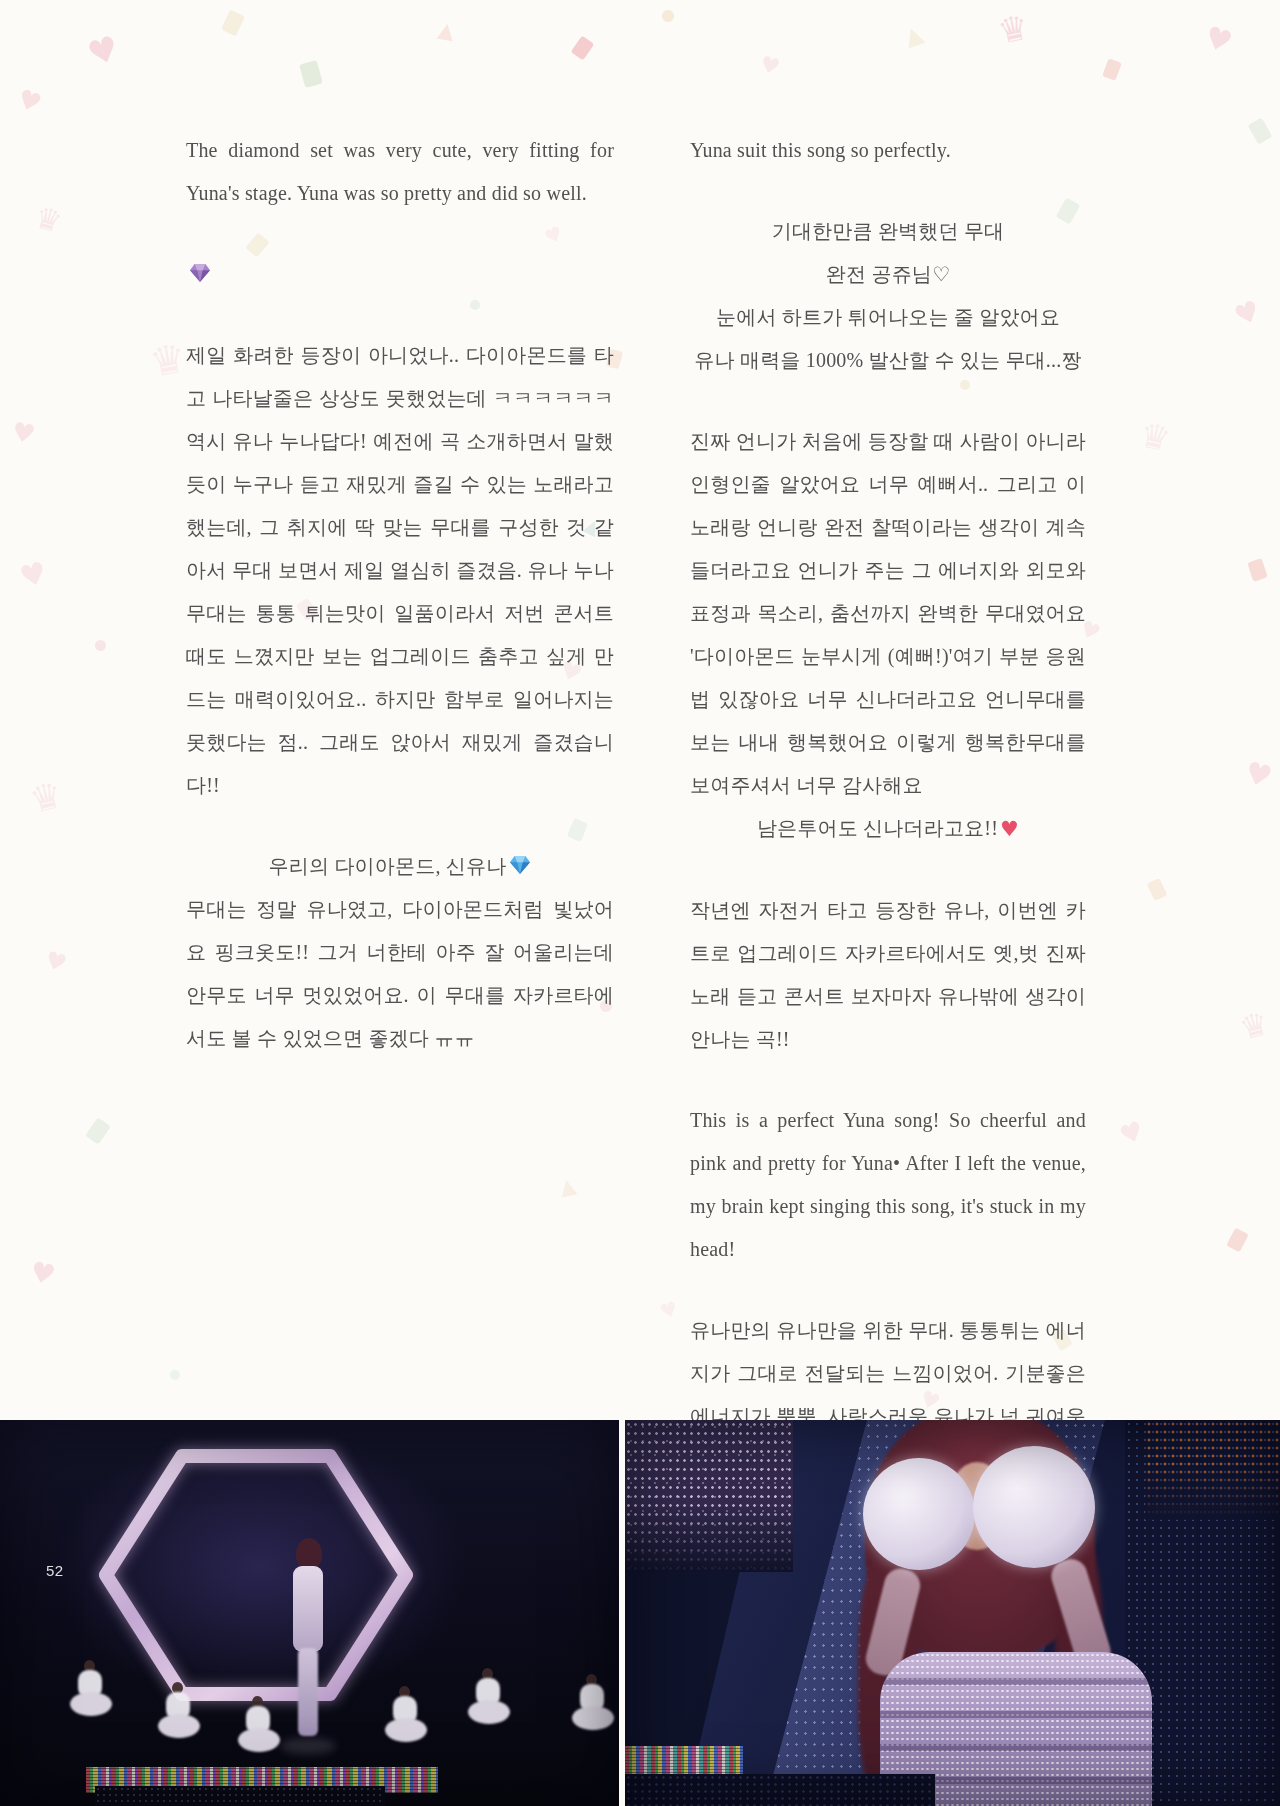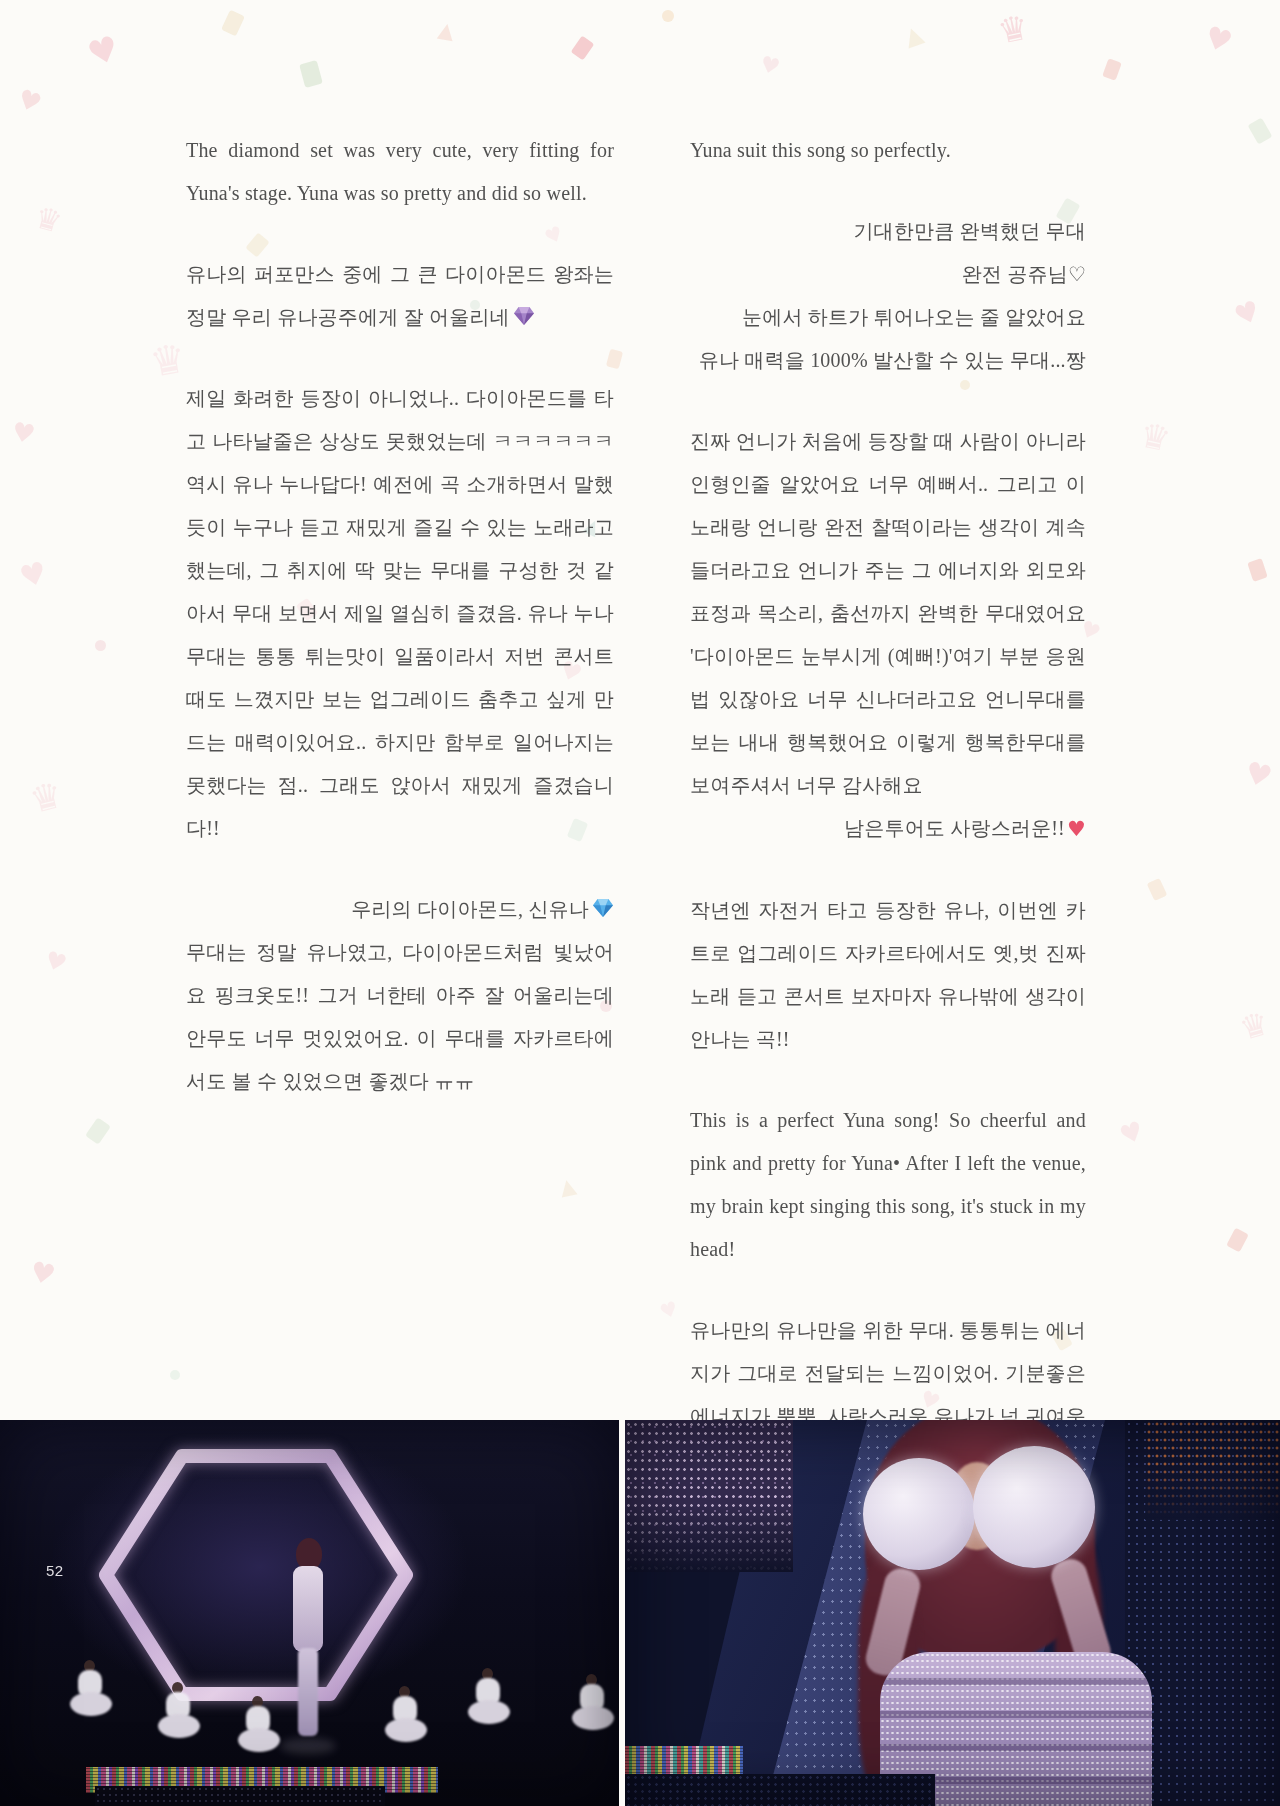--- a/index.html
+++ b/index.html
@@ -11,21 +11,21 @@
   }
   
   #confetti{position:absolute;inset:0;z-index:1;pointer-events:none;overflow:hidden;}
   .cf{position:absolute;line-height:1;font-family:"DejaVu Sans",sans-serif;user-select:none;}
   
   .col{position:absolute;top:129px;z-index:2;font-size:20px;line-height:43px;letter-spacing:.2px;}
   #col-left{left:138px;width:428px;margin-left:48px;}
   #col-right{left:690px;width:396px;}
   .para{margin:0 0 38px 0;text-align:justify;word-break:break-all;}
   .para.en{word-break:normal;}
-  .pline{text-align:right;}
+  .pline{text-align:center;}
   .gem{display:inline-block;width:22px;height:20px;vertical-align:-2px;margin-left:3px;}
   .hrt{color:#e8506a;font-family:"DejaVu Sans",sans-serif;font-size:21px;vertical-align:-1px;margin-left:2px;}
   
   #photos{position:absolute;left:0;top:1420px;width:1280px;height:386px;z-index:3;}
   .photo{position:absolute;top:0;height:386px;overflow:hidden;}
   .photo::after{content:'';position:absolute;inset:0;box-shadow:inset 0 0 70px rgba(0,0,8,.6);pointer-events:none;}
   #photo-left{left:0;width:619px;
     background:
       radial-gradient(ellipse 320px 210px at 42% 38%, #2a2450 0%, rgba(22,20,44,0) 65%),
       linear-gradient(#14142a 0%, #0c0c1c 45%, #07070f 100%);}
@@ -158,21 +158,21 @@
       <div class="cf" style="left: 560px; top: 1180px; transform: rotate(-12deg); opacity: 0.4; width: 0px; height: 0px; border-left: 8px solid transparent; border-right: 8px solid transparent; border-bottom: 16px solid rgb(240, 223, 194);"></div>
       <div class="cf" style="left: 1230px; top: 1230px; transform: rotate(28deg); opacity: 0.45; width: 15px; height: 20px; background: rgb(240, 184, 178); border-radius: 3px;"></div>
       <span class="cf" style="left: 660px; top: 1300px; transform: rotate(-18deg); opacity: 0.25; color: rgb(245, 205, 213); font-size: 20px;">♥</span>
       <div class="cf" style="left: 170px; top: 1370px; transform: rotate(0deg); opacity: 0.45; width: 10px; height: 10px; background: rgb(217, 232, 220); border-radius: 50%;"></div>
       <div class="cf" style="left: 1055px; top: 1330px; transform: rotate(-30deg); opacity: 0.4; width: 14px; height: 19px; background: rgb(239, 227, 198); border-radius: 3px;"></div>
       <span class="cf" style="left: 920px; top: 1390px; transform: rotate(22deg); opacity: 0.28; color: rgb(244, 198, 206); font-size: 22px;">♥</span>
     </div>
 
   <div id="col-left" class="col">
     <p class="para en">The diamond set was very cute, very fitting for Yuna's stage. Yuna was so pretty and did so well.</p>
-    <p class="para"><span>유나의 퍼포만스 중에 그 큰 다이아몬드 왕좌는 정말 우리 유나공주에게 잘 어울리네</span><svg class="gem" viewBox="0 0 24 22">
+    <p class="para"><svg class="gem" viewBox="0 0 24 22">
         <polygon points="6,1 18,1 23,8 12,21 1,8" fill="#a584c9"></polygon>
         <polygon points="6,1 18,1 15,8 9,8" fill="#c7abdf"></polygon>
         <polygon points="1,8 9,8 12,21" fill="#8a63b3"></polygon>
         <polygon points="15,8 23,8 12,21" fill="#7a55a3"></polygon>
         </svg></p>
     <p class="para">제일 화려한 등장이 아니었나.. 다이아몬드를 타고 나타날줄은 상상도 못했었는데 ㅋㅋㅋㅋㅋㅋ 역시 유나 누나답다! 예전에 곡 소개하면서 말했듯이 누구나 듣고 재밌게 즐길 수 있는 노래라고 했는데, 그 취지에 딱 맞는 무대를 구성한 것 같아서 무대 보면서 제일 열심히 즐겼음. 유나 누나 무대는 통통 튀는맛이 일품이라서 저번 콘서트때도 느꼈지만 보는 업그레이드 춤추고 싶게 만드는 매력이있어요.. 하지만 함부로 일어나지는 못했다는 점.. 그래도 앉아서 재밌게 즐겼습니다!!</p>
     <div class="para">
       <div class="pline"><span>우리의 다이아몬드, 신유나</span><svg class="gem" viewBox="0 0 24 22">
           <polygon points="6,1 18,1 23,8 12,21 1,8" fill="#57b1ea"></polygon>
           <polygon points="6,1 18,1 15,8 9,8" fill="#9ad4f5"></polygon>
@@ -186,21 +186,21 @@
   <div id="col-right" class="col">
     <p class="para en">Yuna suit this song so perfectly.</p>
     <div class="para">
       <div class="pline">기대한만큼 완벽했던 무대</div>
       <div class="pline">완전 공쥬님♡</div>
       <div class="pline">눈에서 하트가 튀어나오는 줄 알았어요</div>
       <div class="pline">유나 매력을 1000% 발산할 수 있는 무대...짱</div>
     </div>
     <div class="para">
       <div style="text-align:justify;word-break:break-all">진짜 언니가 처음에 등장할 때 사람이 아니라 인형인줄 알았어요 너무 예뻐서.. 그리고 이 노래랑 언니랑 완전 찰떡이라는 생각이 계속 들더라고요 언니가 주는 그 에너지와 외모와 표정과 목소리, 춤선까지 완벽한 무대였어요 '다이아몬드 눈부시게 (예뻐!)'여기 부분 응원법 있잖아요 너무 신나더라고요 언니무대를 보는 내내 행복했어요 이렇게 행복한무대를 보여주셔서 너무 감사해요</div>
-      <div class="pline"><span>남은투어도 사랑스러운!!</span><span class="hrt">♥</span></div>
+      <div class="pline"><span>남은투어도 신나더라고요!!</span><span class="hrt">♥</span></div>
     </div>
     <p class="para">작년엔 자전거 타고 등장한 유나, 이번엔 카트로 업그레이드 자카르타에서도 옛,벗 진짜 노래 듣고 콘서트 보자마자 유나밖에 생각이 안나는 곡!!</p>
     <p class="para en">This is a perfect Yuna song! So cheerful and pink and pretty for Yuna•  After I left the venue, my brain kept singing this song, it's stuck in my head!</p>
     <p class="para">유나만의 유나만을 위한 무대. 통통튀는 에너지가 그대로 전달되는 느낌이었어. 기분좋은 에너지가 뿜뿜. 사랑스러운 유나가 넘 귀여운 무대였어.</p>
   </div>
 
   <div id="photos">
 
     <div id="photo-left" class="photo">
       <svg class="pl-hex" width="316" height="254" viewBox="0 0 316 254">

